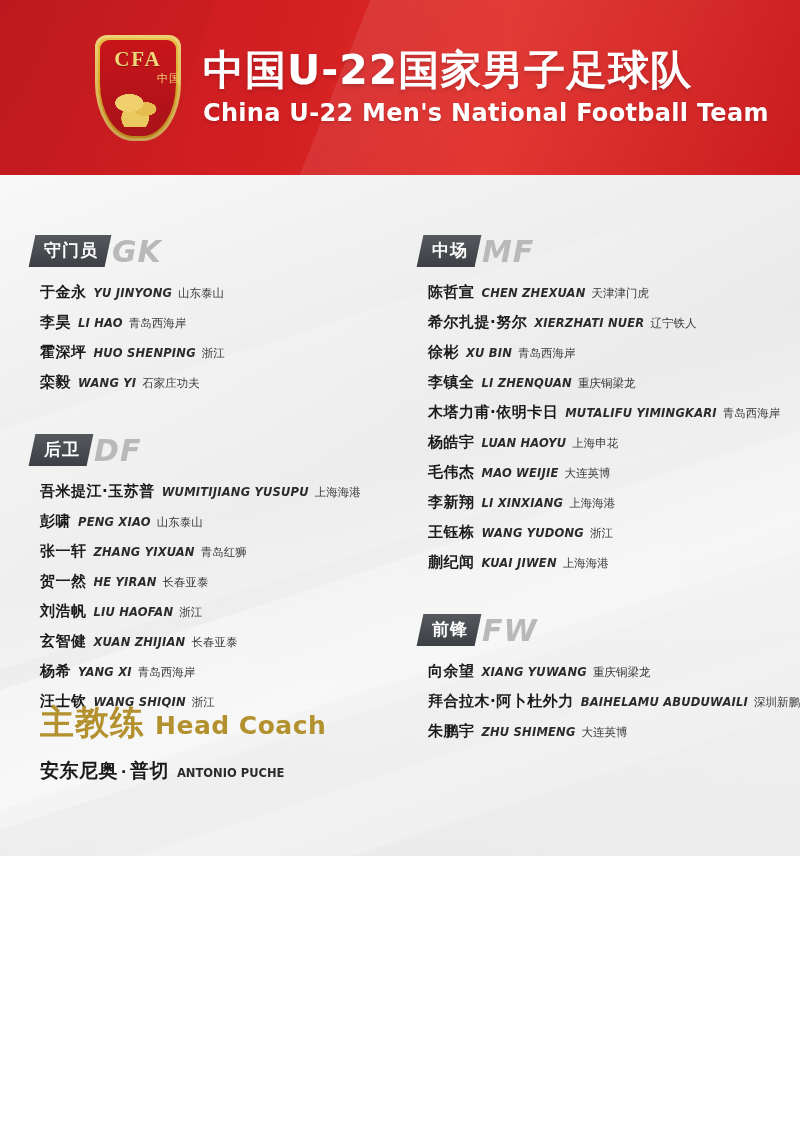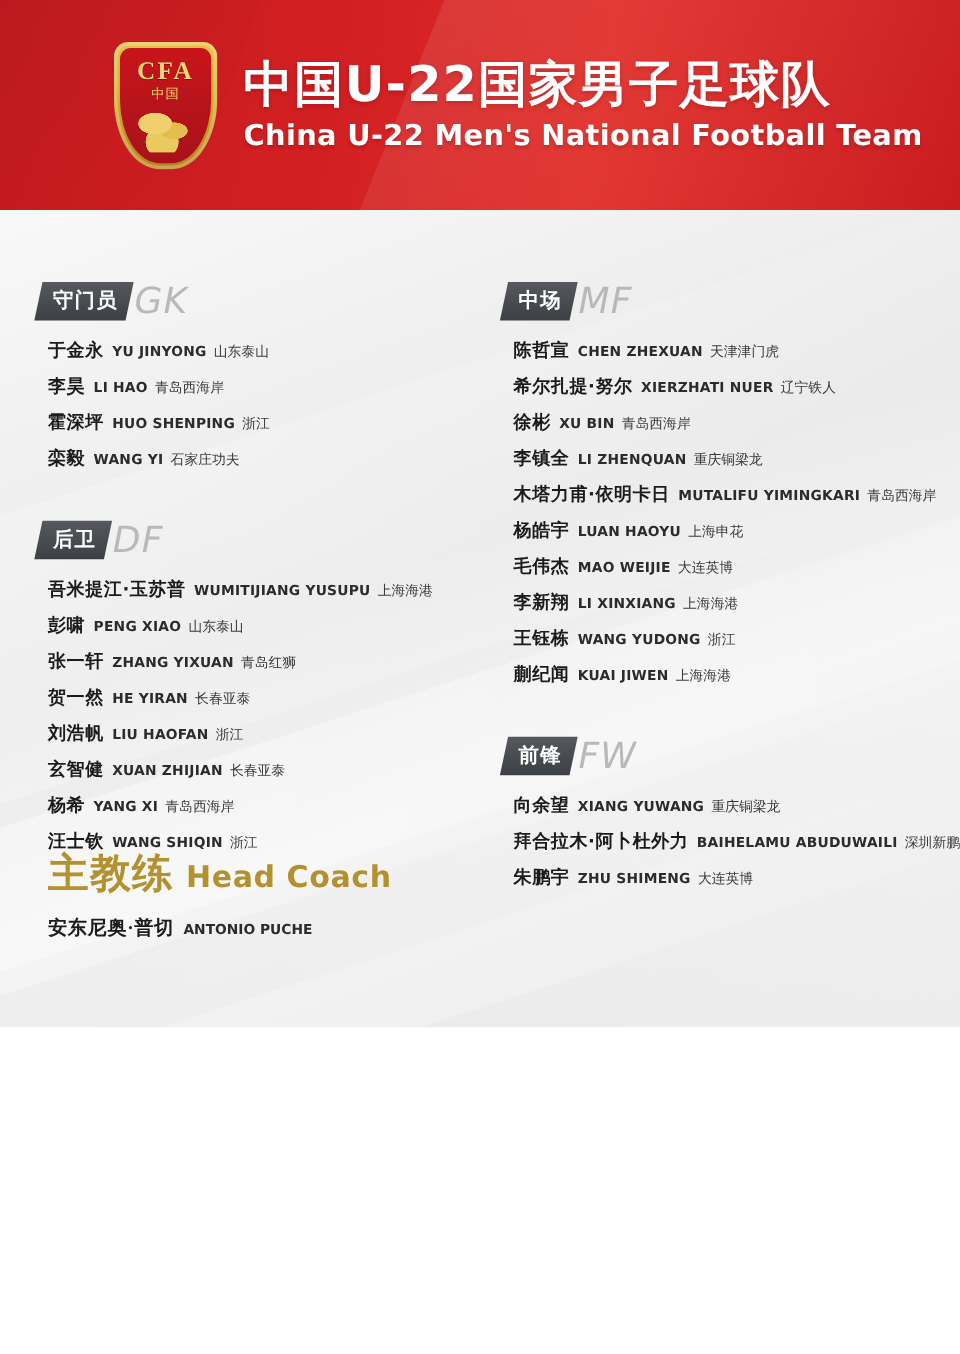--- a/index.html
+++ b/index.html
@@ -99,21 +99,21 @@
     font-weight: bold;
     font-size: 21px;
     letter-spacing: 2px;
     text-shadow: 0 1px 0 rgba(0,0,0,0.35);
   }
   .crest .cn {
     position: absolute;
     top: 36px;
     left: 0;
     right: 0;
-    text-align: center;
+    text-align: right;
     color: #f3d678;
     font-size: 11px;
     letter-spacing: 1px;
   }
   .crest .dragon {
     position: absolute;
     left: 14px;
     right: 14px;
     top: 52px;
     bottom: 14px;
@@ -166,21 +166,21 @@
     font-family: "DejaVu Sans", sans-serif;
     font-weight: bold;
     font-size: 17px;
     padding: 4px 10px 5px 12px;
     transform: skewX(-12deg);
     letter-spacing: 1px;
   }
   .sec-tag span { display: inline-block; transform: skewX(12deg); }
   .sec-abbr {
     font-family: "DejaVu Sans", sans-serif;
-    font-weight: normal;
+    font-weight: bold;
     font-style: italic;
     font-size: 30px;
     color: #b9b9b9;
     margin-left: 4px;
     letter-spacing: 1px;
     line-height: 1;
     position: relative;
     top: 1px;
   }
 
@@ -203,20 +203,21 @@
     color: #1b1b1b;
     letter-spacing: 0.5px;
   }
   .p-en {
     font-family: "DejaVu Sans", sans-serif;
     font-weight: bold;
     font-size: 11.5px;
     color: #2b2b2b;
     margin-left: 7px;
     letter-spacing: 0.2px;
+    font-style: italic;
   }
   .p-club {
     font-family: "DejaVu Sans", sans-serif;
     font-size: 11.5px;
     color: #3a3a3a;
     margin-left: 6px;
   }
 
   
   .coach {
@@ -242,23 +243,23 @@
     font-size: 25px;
     color: #b4912f;
     margin-left: 10px;
     letter-spacing: 0.5px;
   }
   .coach-name {
     display: flex;
     align-items: baseline;
   }
   .coach-name .cn {
-    font-family: Liberation Serif, serif;
-    font-weight: bold;
-    font-size: 16px;
+    font-family: Liberation Mono, monospace;
+    font-weight: bold;
+    font-size: 19px;
     color: #1b1b1b;
     letter-spacing: 0.5px;
   }
   .coach-name .en {
     font-family: "DejaVu Sans", sans-serif;
     font-weight: bold;
     font-size: 11.5px;
     color: #2b2b2b;
     margin-left: 8px;
   }

